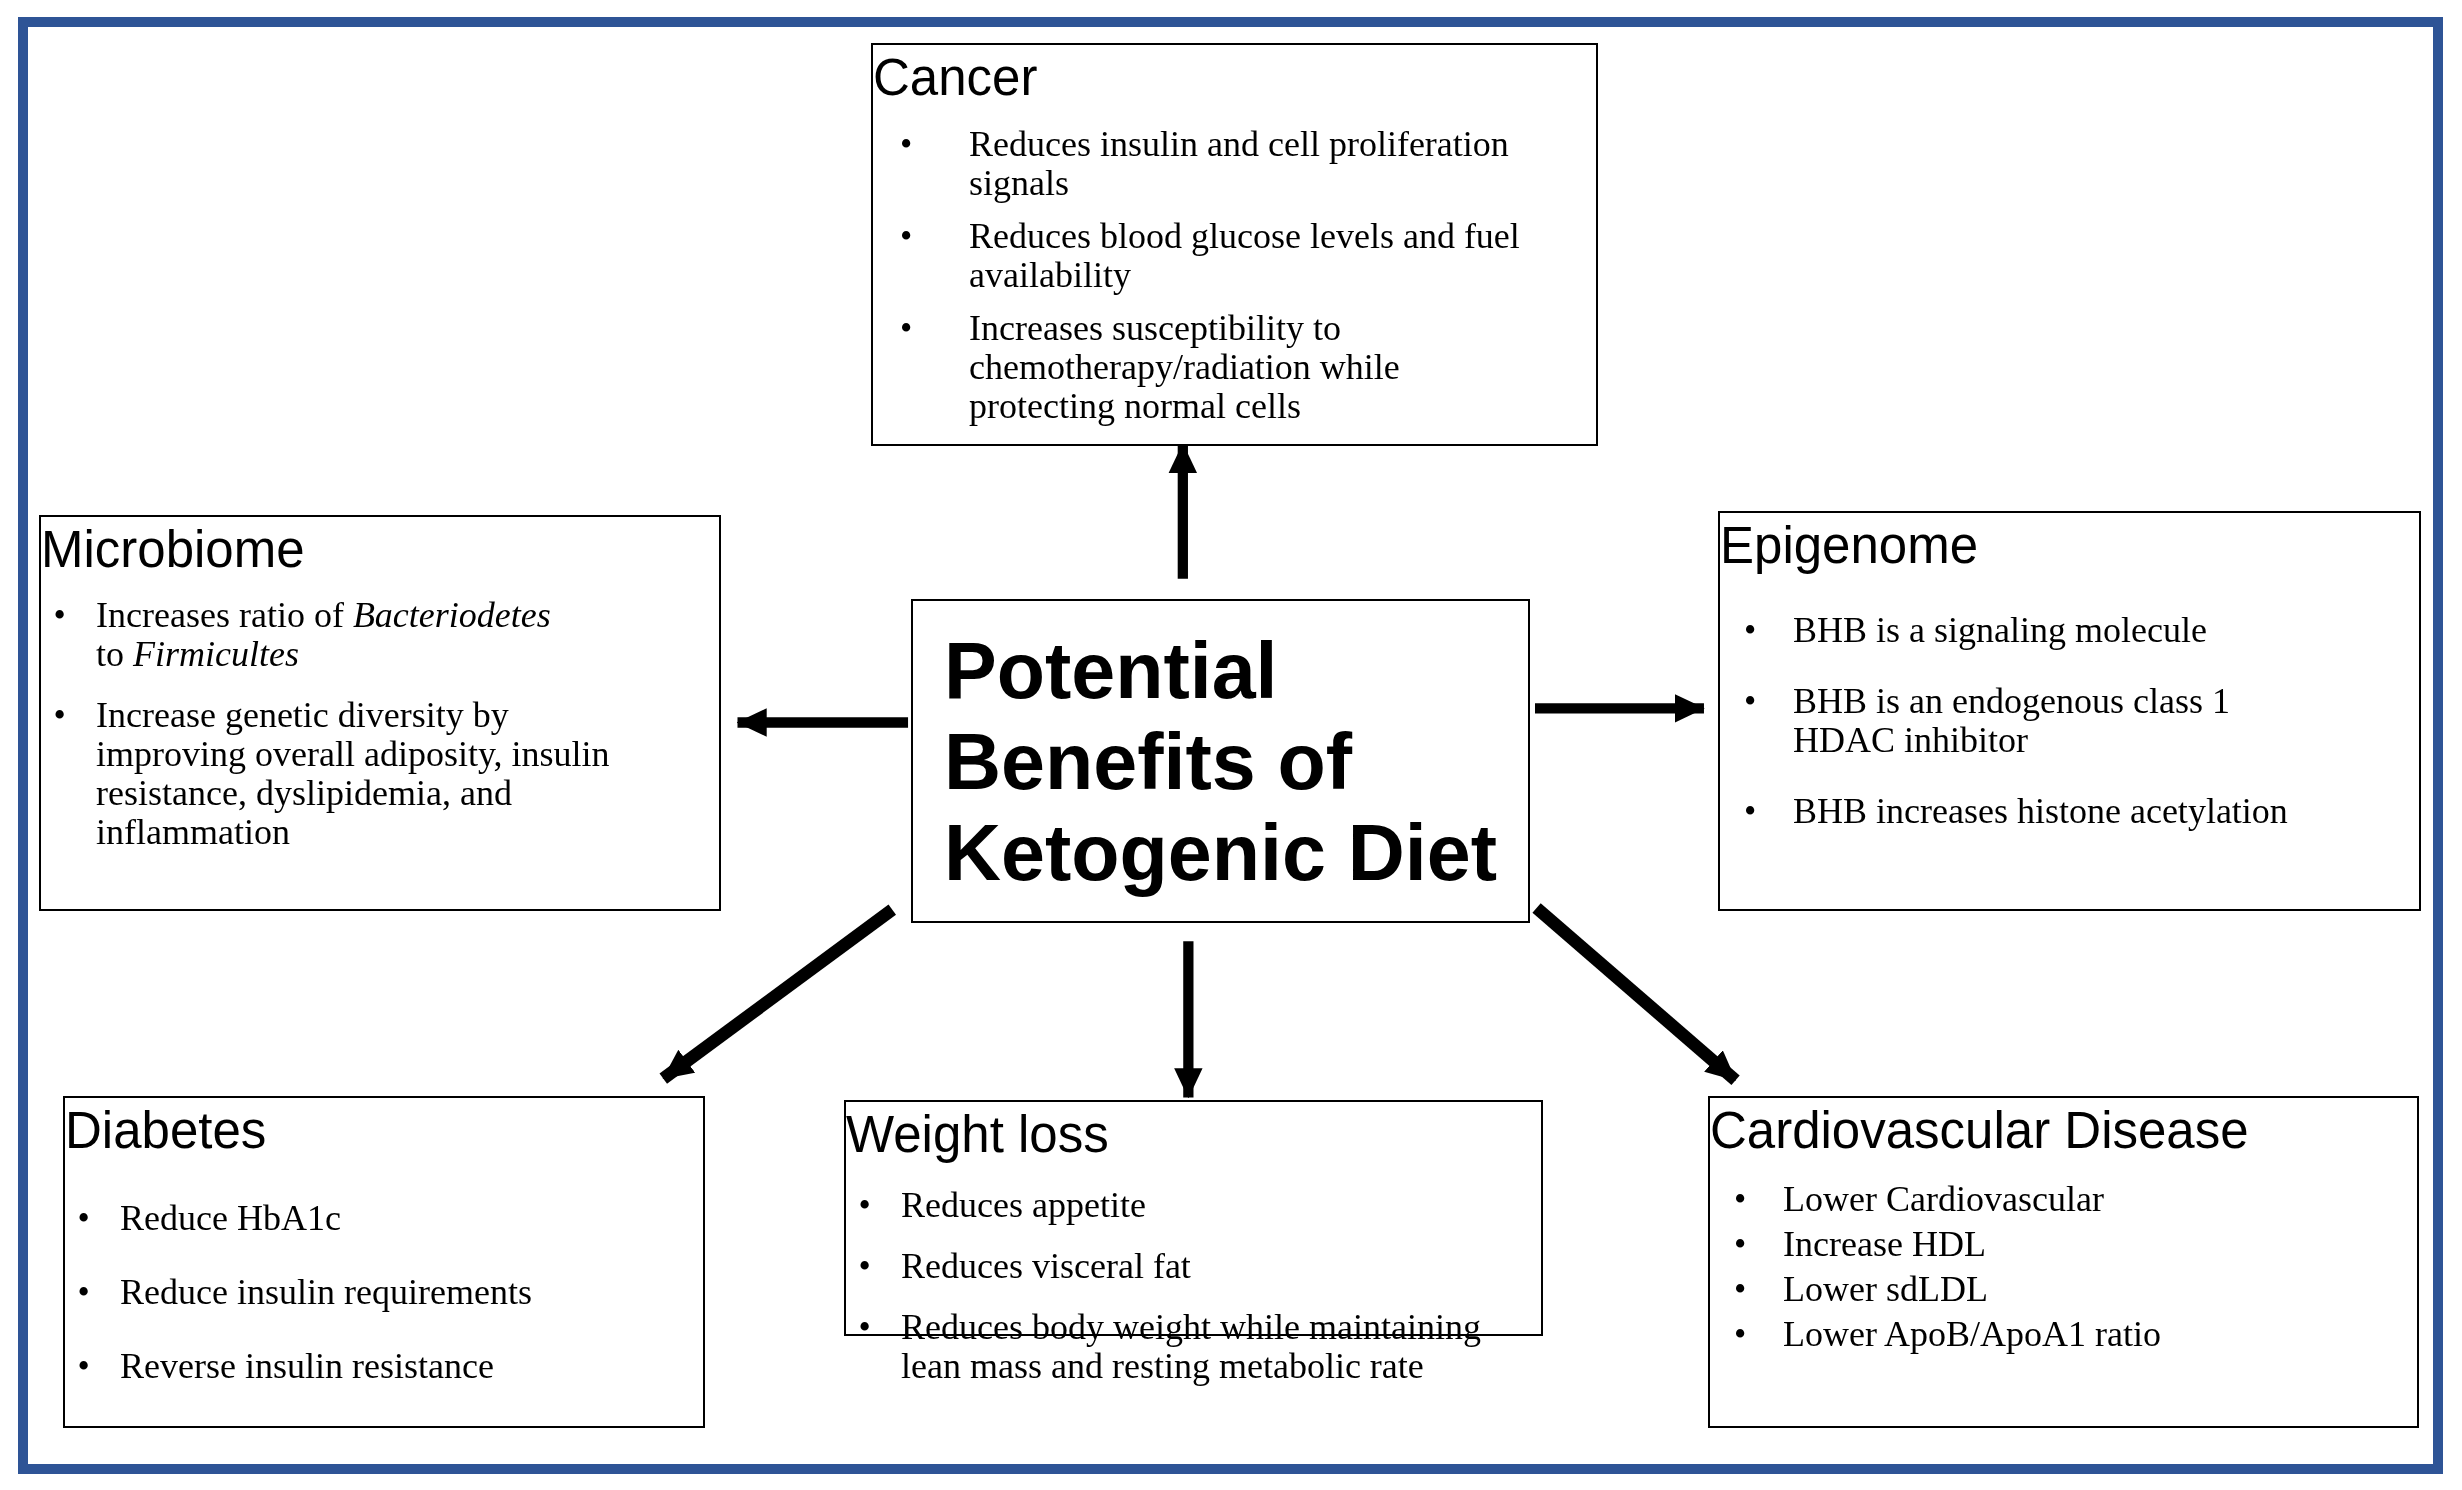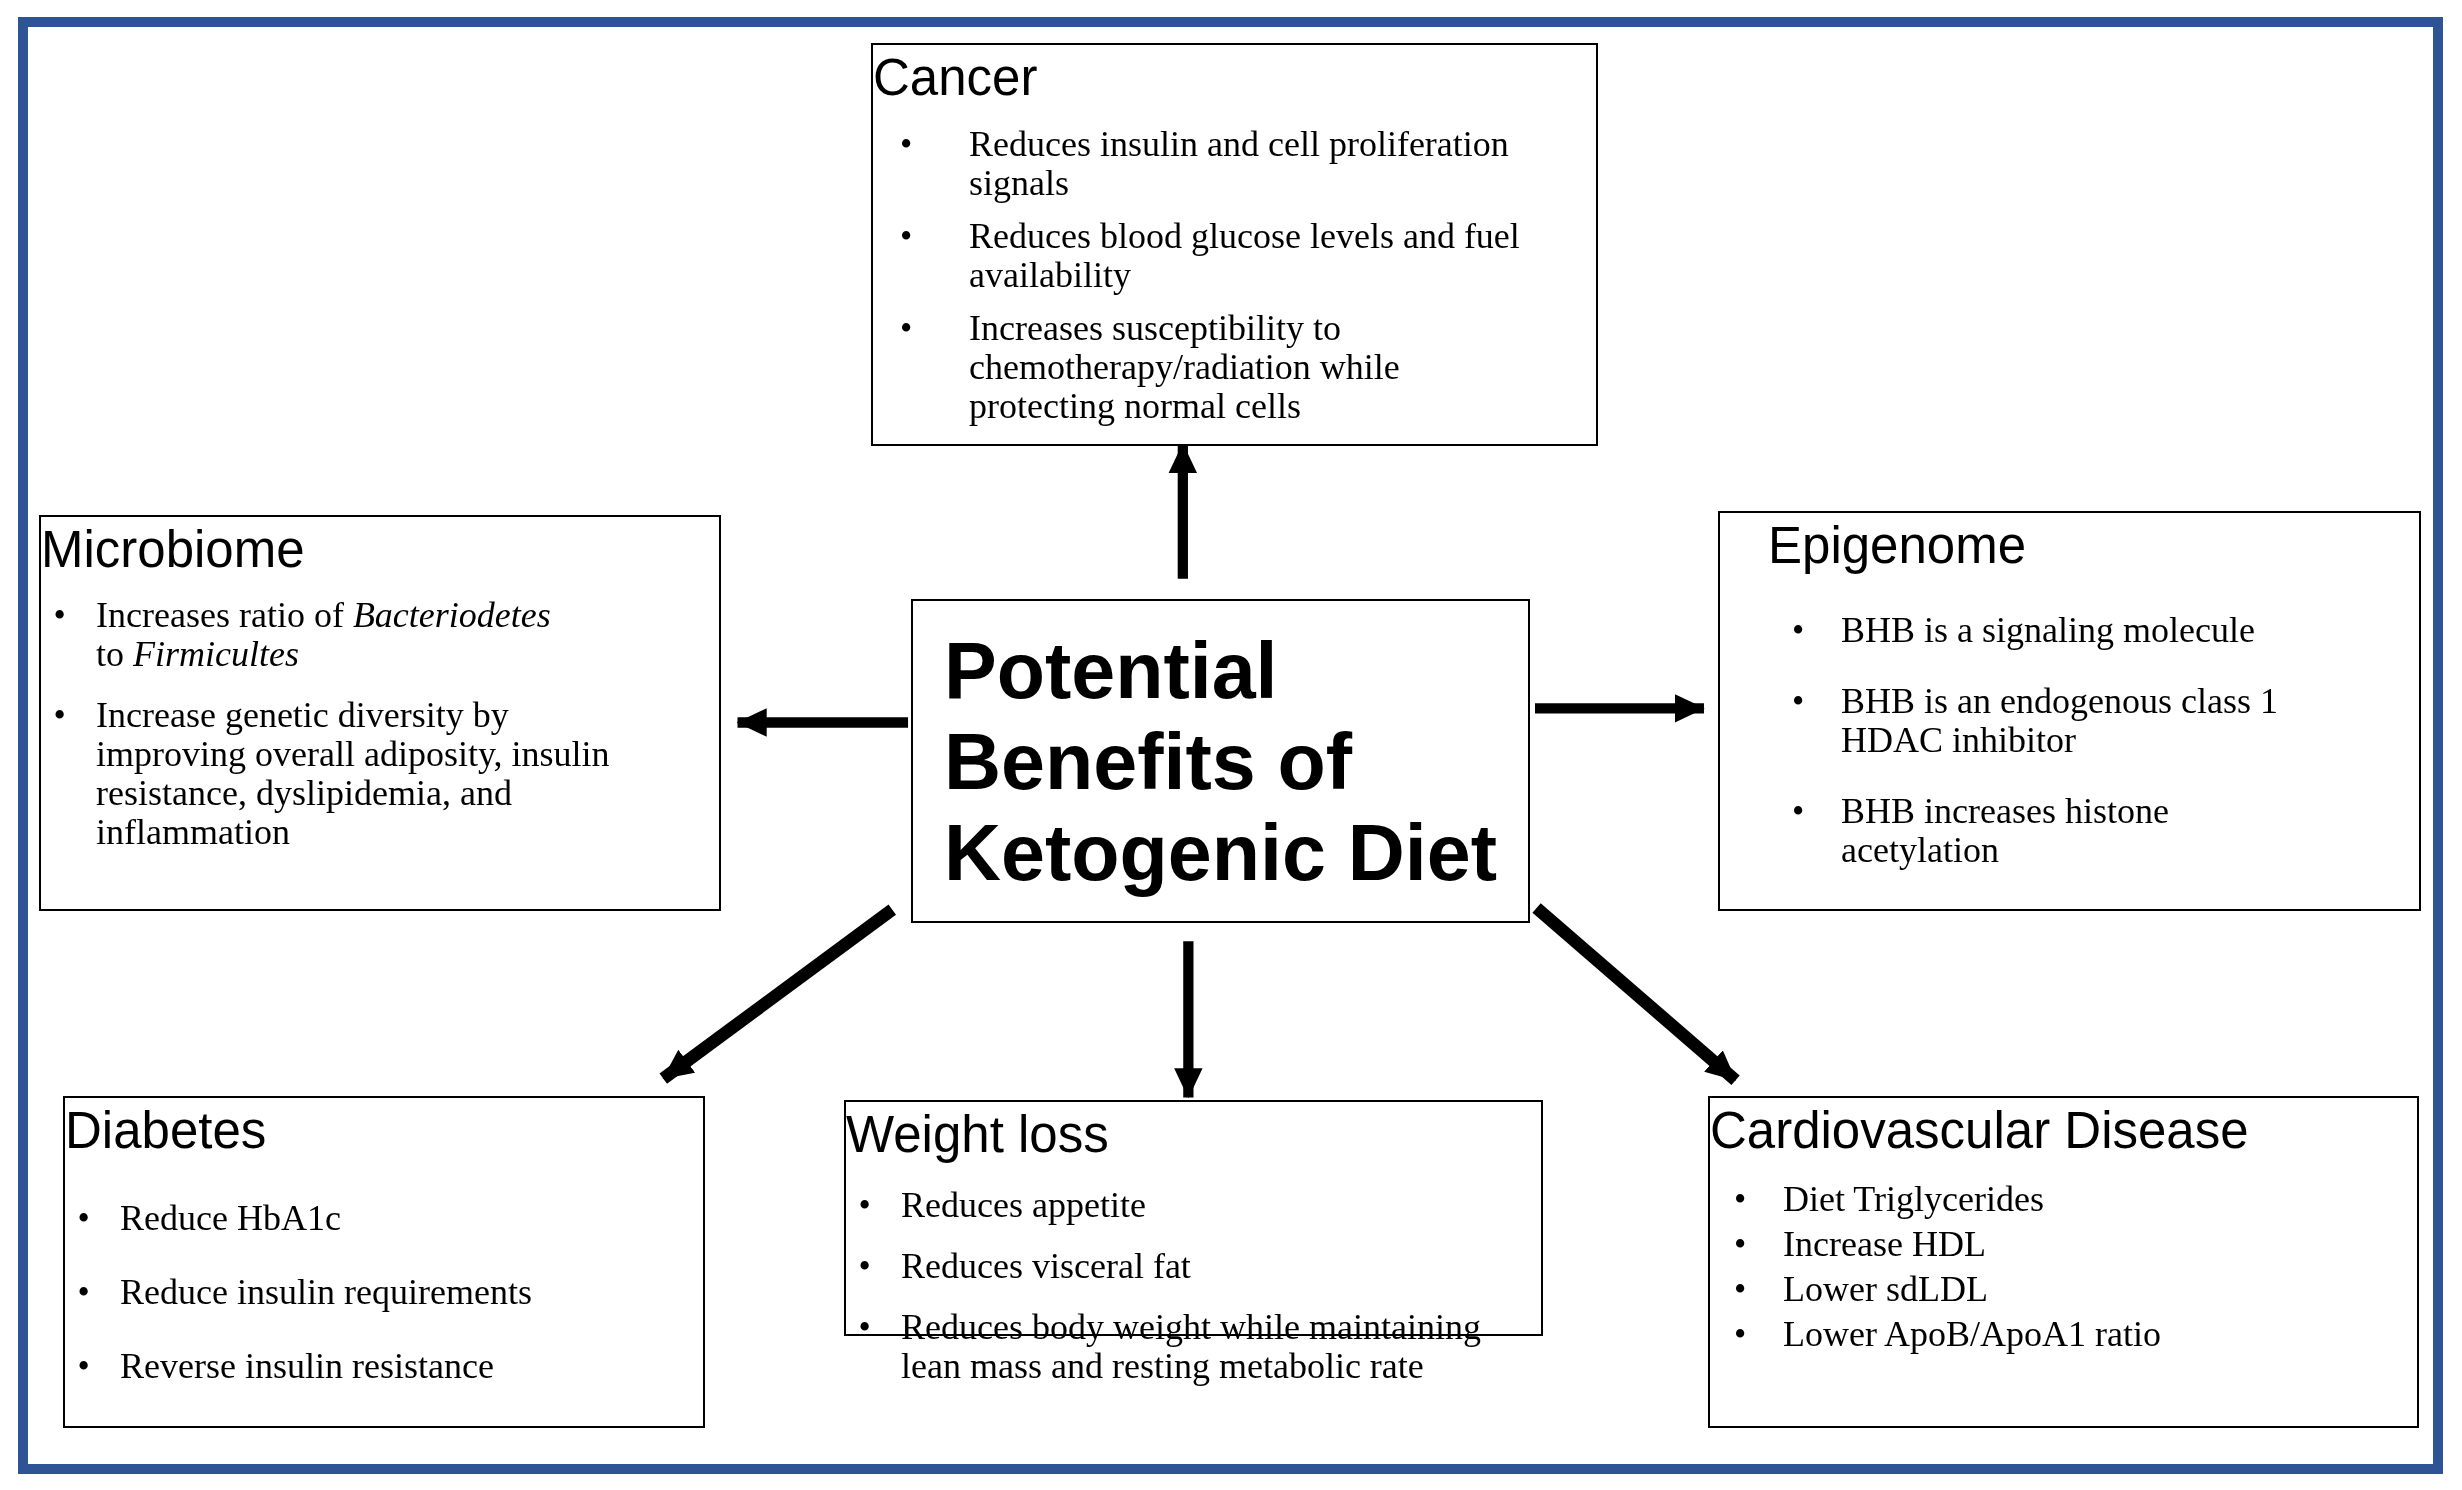--- a/index.html
+++ b/index.html
@@ -39,21 +39,21 @@
   
   ul.wide   li { padding-left:96px; } ul.wide   li::before { left:27px; }
   ul.mid    li { padding-left:73px;  } ul.mid    li::before { left:24px; }
   ul.narrow li { padding-left:55px;  } ul.narrow li::before { left:12.6px; }
 
   
   #cancer      { left:871px; top:43px;   width:727px; height:403px; }
   #microbiome  { left:39px;   top:515px;  width:682px; height:396px; }
   #center      { left:911px; top:599px;  width:619px; height:324px;
                  display:flex; align-items:center; justify-content:center; }
-  #epigenome   { left:1718px; top:511px;  width:703px; height:400px;padding-left:48px; }
+  #epigenome   { left:1718px; top:511px;  width:703px; height:400px; }
   #diabetes    { left:63px;   top:1096px; width:642px; height:332px; }
   #weightloss  { left:844px; top:1100px; width:699px; height:236px; }
   #cardio      { left:1708px; top:1096px; width:711px; height:332px; }
 
   
   #cancer     ul { margin:20.5px 65px  0 0; }  #cancer     li + li { margin-top:14px; }
   #microbiome ul { margin:19px 93px 0 0; }  #microbiome li + li { margin-top:22px; }
   #epigenome  ul { margin:38px 88px 4px 0; }  #epigenome  li + li { margin-top:32px; }
   #diabetes   ul { margin:41px 24px  0 0; }  #diabetes   li + li { margin-top:35px; }
   #weightloss ul { margin:24px 47px  0 0; }  #weightloss li + li { margin-top:22px; }
@@ -138,19 +138,19 @@
   <ul class="bullets narrow">
     <li>Reduces appetite</li>
     <li>Reduces visceral fat</li>
     <li>Reduces body weight while maintaining lean mass and resting metabolic rate</li>
   </ul>
 </section>
 
 <section class="box" id="cardio">
   <h2 class="box-title">Cardiovascular Disease</h2>
   <ul class="bullets mid">
-    <li>Diet Triglycerides</li>
+    <li>Lower Cardiovascular</li>
     <li>Increase HDL</li>
     <li>Lower sdLDL</li>
     <li>Lower ApoB/ApoA1 ratio</li>
   </ul>
 </section>
 
 
 </body></html>

